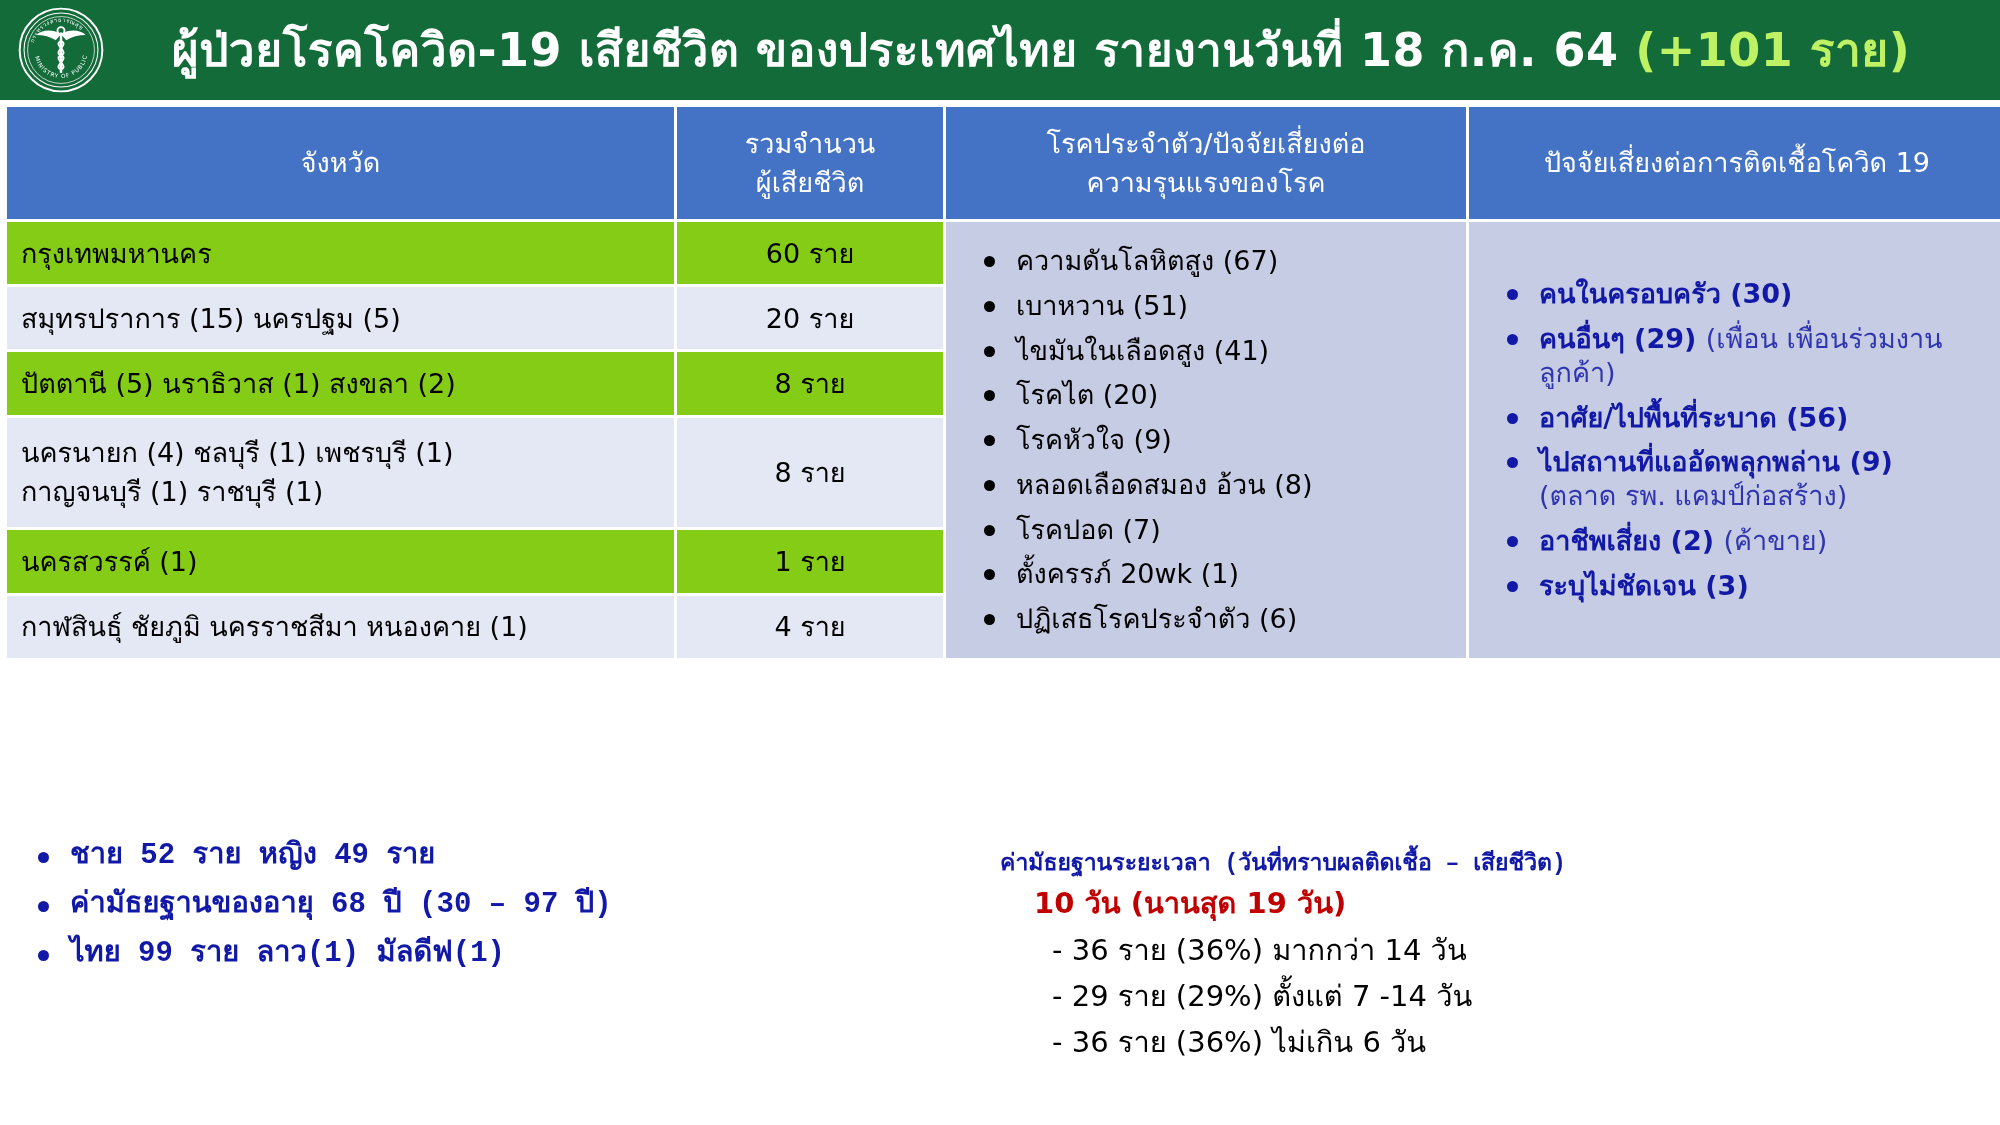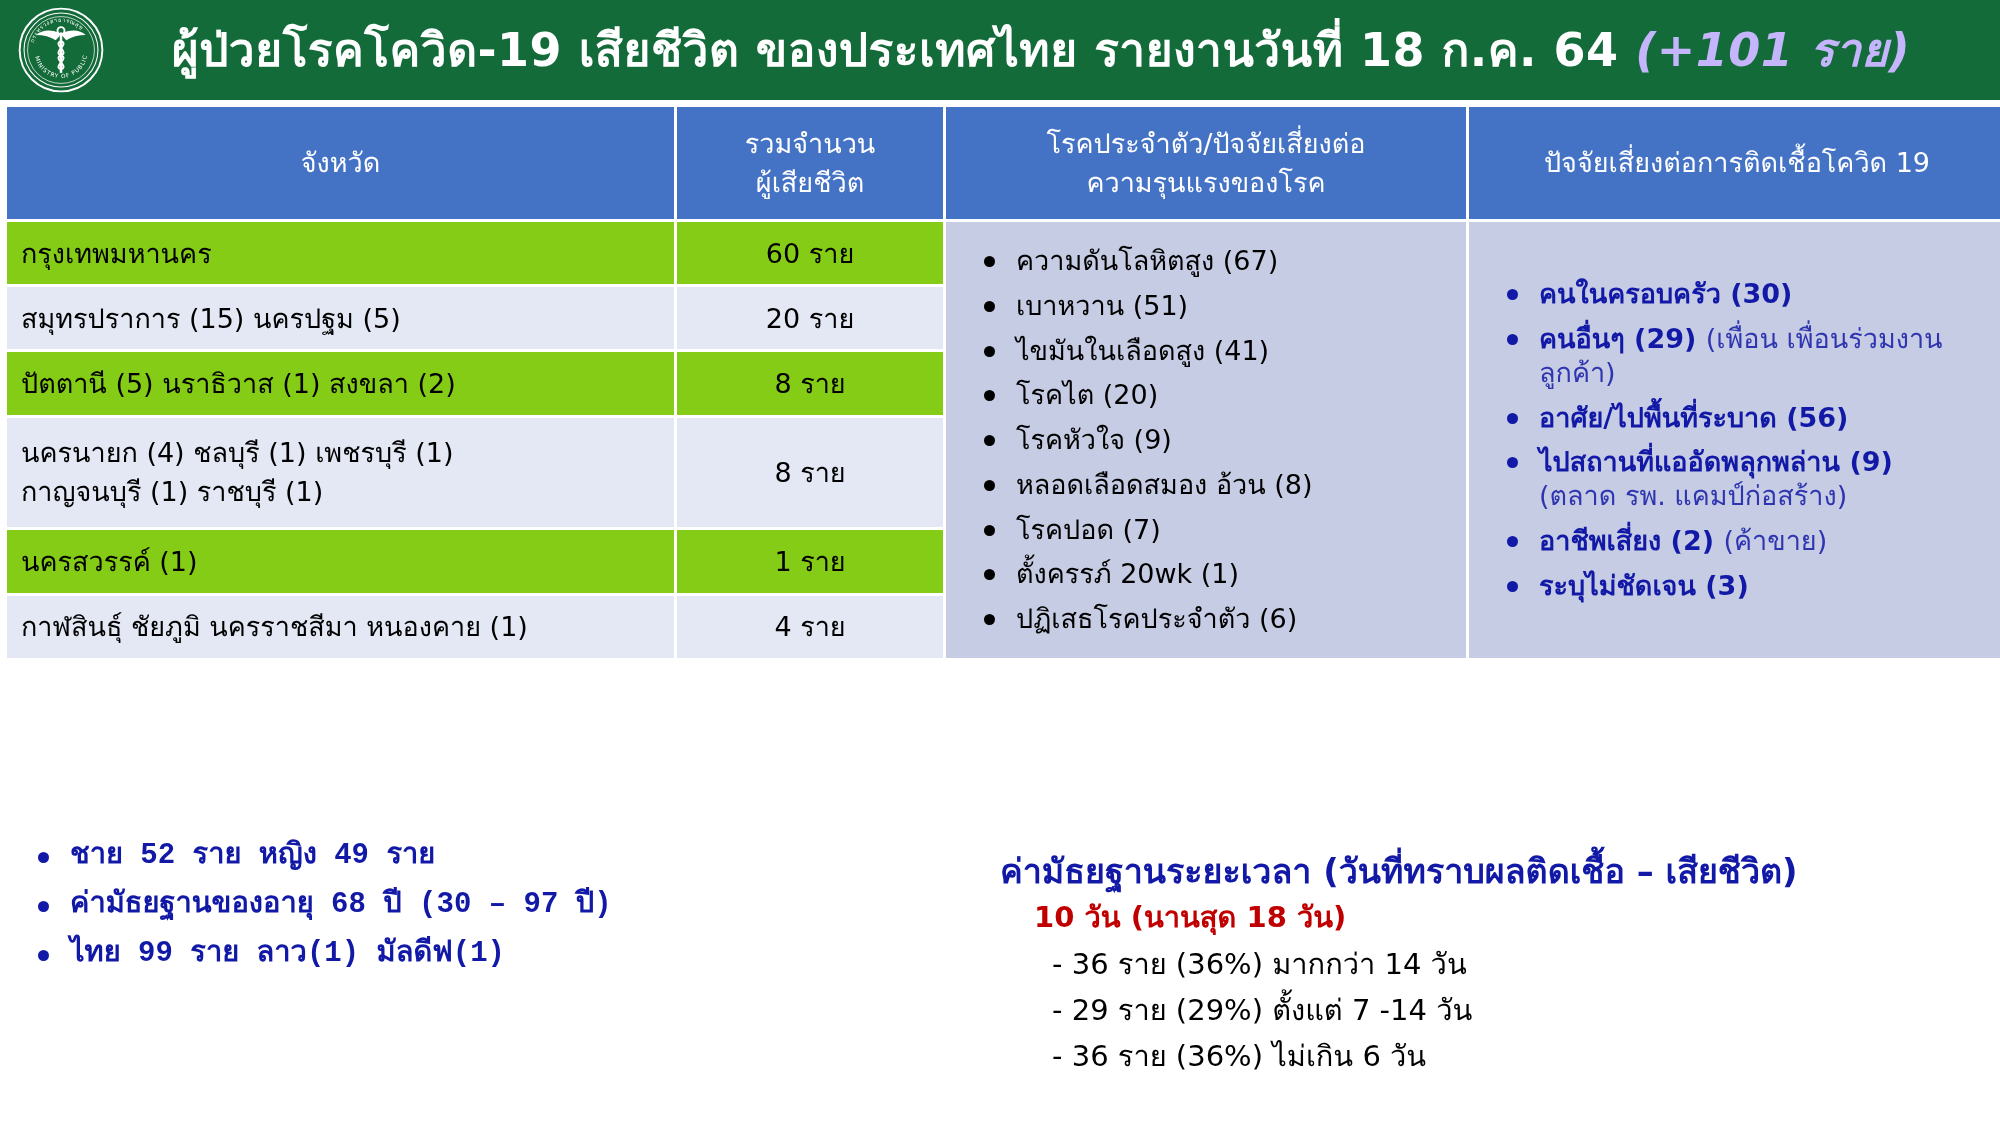--- a/index.html
+++ b/index.html
@@ -38,21 +38,21 @@
     flex: 1 1 auto;
     text-align: center;
     color: #ffffff;
     font-size: 46px;
     font-weight: bold;
     letter-spacing: 0.5px;
     line-height: 1.05;
     padding-right: 40px;
     white-space: nowrap;
   }
-  .header-title .hl-yellow { color: #c4b5fd; font-style: italic; }
+  .header-title .hl-yellow { color: #bef264; }
 
   
   .table-wrap {
     position: absolute;
     left: 4px;
     top: 104px;
     width: 1992px;
   }
   table.main-table {
     border-collapse: separate;
@@ -161,26 +161,27 @@
   }
 
   
   .bottom-right {
     position: absolute;
     left: 1000px;
     top: 850px;
     width: 980px;
   }
   .br-title {
-    font-size: 34px;
+    font-size: 23px;
     font-weight: bold;
     color: #1119A6;
     line-height: 1.25;
     margin: 0 0 6px 0;
     white-space: nowrap;
+    font-family: Liberation Mono, monospace;
   }
   .br-median {
     font-size: 29px;
     font-weight: bold;
     color: #C00000;
     line-height: 1.25;
     margin: 0 0 8px 34px;
   }
   .br-detail {
     font-size: 29px;
@@ -304,17 +305,17 @@
 <div class="bottom-left">
   <ul>
     <li>ชาย 52 ราย หญิง 49 ราย</li>
     <li>ค่ามัธยฐานของอายุ 68 ปี (30 – 97 ปี)</li>
     <li>ไทย 99 ราย ลาว(1) มัลดีฟ(1)</li>
   </ul>
 </div>
 
 <div class="bottom-right">
   <p class="br-title">ค่ามัธยฐานระยะเวลา (วันที่ทราบผลติดเชื้อ – เสียชีวิต)</p>
-  <p class="br-median">10 วัน (นานสุด 18 วัน)</p>
+  <p class="br-median">10 วัน (นานสุด 19 วัน)</p>
   <p class="br-detail">- 36 ราย (36%) มากกว่า 14 วัน</p>
   <p class="br-detail">- 29 ราย (29%) ตั้งแต่ 7 -14 วัน</p>
   <p class="br-detail">- 36 ราย (36%) ไม่เกิน 6 วัน</p>
 </div>
 
 </body></html>

